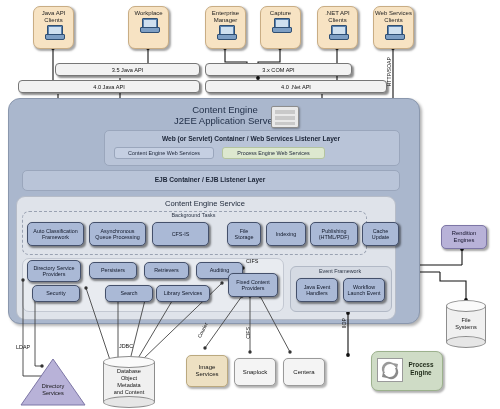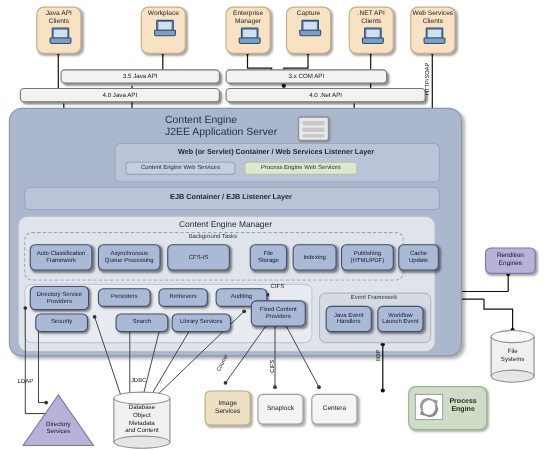--- a/index.html
+++ b/index.html
@@ -23,21 +23,21 @@
 
   
   .apibar{position:absolute;background:#f2f2f2;border:1px solid #777;
     border-radius:4px;box-shadow:2px 2px 2px rgba(0,0,0,.45);
     display:flex;align-items:center;justify-content:center;
     font-size:5.6px;color:#111;box-sizing:border-box;}
 
   
   #cepanel{position:absolute;background:#aab7cd;border:1px solid #8a97ad;
     border-radius:12px;box-shadow:2px 2px 3px rgba(0,0,0,.3);}
-  #cetitle{position:absolute;text-align:left;font-size:9.5px;line-height:11px;color:#23314a;}
+  #cetitle{position:absolute;text-align:center;font-size:9.5px;line-height:11px;color:#23314a;}
   .srvicon{position:absolute;width:26px;height:20px;background:#e9e9e9;
     border:1px solid #8d8d8d;border-radius:2px;box-shadow:1px 1px 2px rgba(0,0,0,.3);
     overflow:hidden;}
   .srvicon i{position:absolute;display:block;background:#c9c9c9;}
 
   .layer{position:absolute;background:#b9c4d8;border:1px solid #9aa6bc;border-radius:5px;}
   .layertxt{position:absolute;font-size:6.6px;font-weight:bold;color:#1b2436;text-align:center;}
   .wsbox{position:absolute;border-radius:3px;font-size:5.4px;display:flex;
     align-items:center;justify-content:center;box-sizing:border-box;}
   .ws-ce{background:#c5cfe2;border:1px solid #9aa6bc;color:#20293c;}
@@ -231,21 +231,21 @@
 
   <div class="layer" style="left:104px;top:130px;width:294px;height:34px;"></div>
   <div class="layertxt" style="left:104px;top:135px;width:294px;">Web (or Servlet) Container / Web Services Listener Layer</div>
   <div class="wsbox ws-ce" style="left:114px;top:147px;width:100px;height:12px;">Content Engine Web Services</div>
   <div class="wsbox ws-pe" style="left:222px;top:147px;width:103px;height:12px;">Process Engine Web Services</div>
 
   <div class="layer" style="left:22px;top:170px;width:376px;height:19px;"></div>
   <div class="layertxt" style="left:22px;top:176px;width:376px;">EJB Container / EJB Listener Layer</div>
 
   <div id="cesvc" style="left:16px;top:196px;width:378px;height:122px;"></div>
-  <div id="cesvctitle" style="left:16px;top:199px;width:378px;">Content Engine Manager</div>
+  <div id="cesvctitle" style="left:16px;top:199px;width:378px;">Content Engine Service</div>
 
   <div id="bgtasks" style="left:22px;top:211px;width:343px;height:42px;"></div>
   <div id="bgtxt" style="left:22px;top:212px;width:343px;">Background Tasks</div>
 
   <div class="cbox" style="left:27px;top:222px;width:57px;height:24px;">Auto Classification<br>Framework</div>
   <div class="cbox" style="left:89px;top:222px;width:57px;height:24px;">Asynchronous<br>Queue Processing</div>
   <div class="cbox" style="left:152px;top:222px;width:57px;height:24px;">CFS-IS</div>
   <div class="cbox" style="left:227px;top:222px;width:34px;height:24px;">File<br>Storage</div>
   <div class="cbox" style="left:266px;top:222px;width:40px;height:24px;">Indexing</div>
   <div class="cbox" style="left:310px;top:222px;width:48px;height:24px;">Publishing<br>(HTML/PDF)</div>

